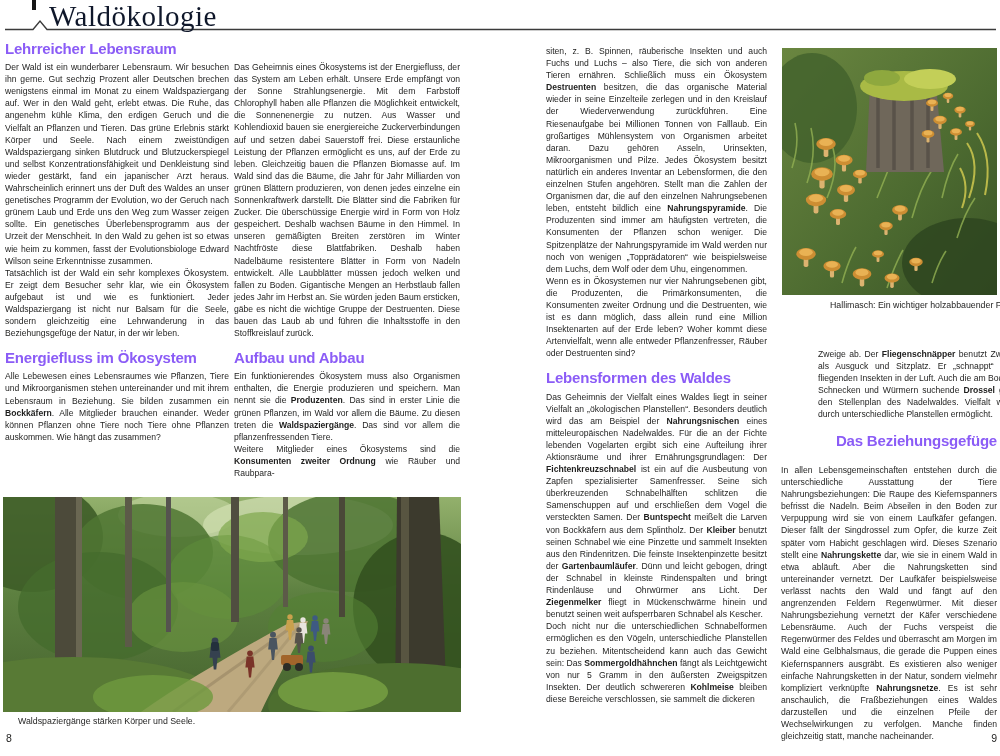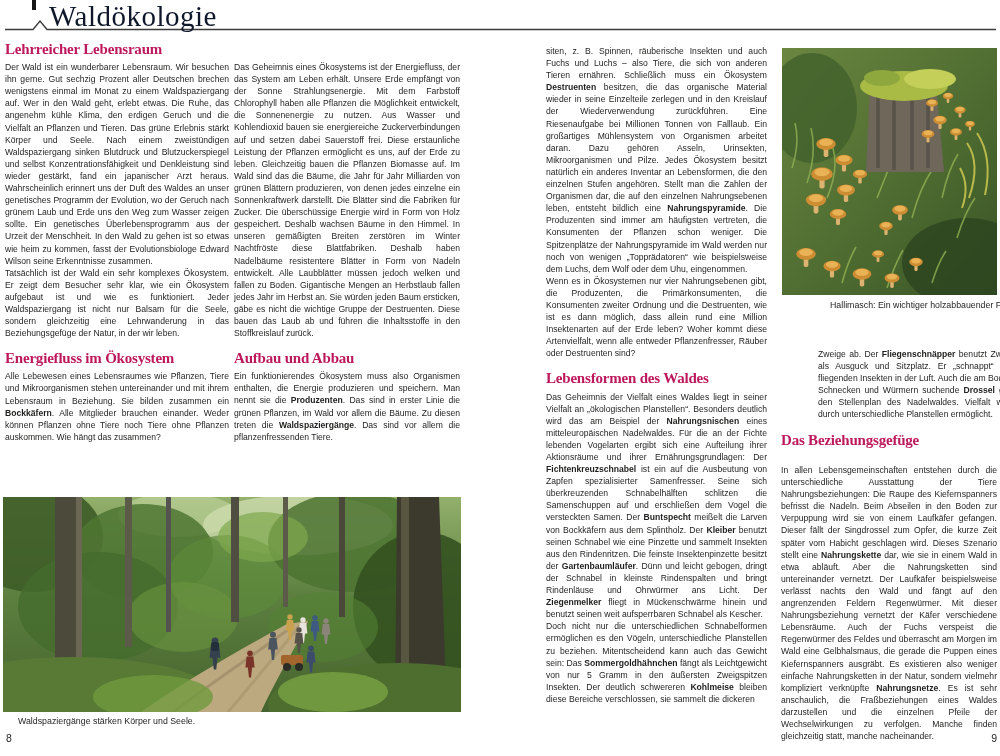--- a/index.html
+++ b/index.html
@@ -10,27 +10,27 @@
   .abs{position:absolute;}
   
   .chapter-title{
     left:49px;top:0px;
     font-family:"Liberation Serif","DejaVu Serif",serif;
     font-size:29px;font-weight:400;letter-spacing:.5px;color:#0f172a;
   }
   .chapter-tick{left:32px;top:0;width:4px;height:10px;background:#161616;}
   .header-rule{left:0;top:0;width:1000px;height:36px;}
   
-  .col{position:absolute;}
+  .col{position:absolute;text-align:right;}
   .body-text{font-size:8.6px;line-height:12.1px;text-align:justify;color:#1e1e1d;}
   .body-text p{margin:0;}
   .body-text .strong{font-weight:700;}
   h2{
-    font-family:Liberation Serif, serif;font-size:15px;font-weight:700;
-    letter-spacing:-.2px;color:#be185d;margin:13px 0 6px 0;
+    font-family:Liberation Sans, sans-serif;font-size:15px;font-weight:700;
+    letter-spacing:-.2px;color:#8b5cf6;margin:13px 0 6px 0;
   }
   h2.first{margin-top:0;}
   .col1{left:5px;top:43px;width:224px;height:452px;overflow:hidden;}
   .col2{left:234px;top:61px;width:226px;height:450px;overflow:hidden;}
   .col3{left:546px;top:45px;width:221px;height:705px;overflow:hidden;}
   .col4-para1{left:781px;top:348px;width:216px;margin-left:37px;}
   .col4-heading{left:781px;top:432px;width:216px;}
   .col4-para2{left:781px;top:464px;width:216px;height:285px;overflow:hidden;}
   
   .forest-photo{left:3px;top:497px;width:458px;height:215px;}
@@ -58,20 +58,21 @@
   <p>Der Wald ist ein wunderbarer Lebensraum. Wir besuchen ihn gerne. Gut sechzig Prozent aller Deutschen brechen wenigstens einmal im Monat zu einem Waldspaziergang auf. Wer in den Wald geht, erlebt etwas. Die Ruhe, das angenehm kühle Klima, den erdigen Geruch und die Vielfalt an Pflanzen und Tieren. Das grüne Erlebnis stärkt Körper und Seele. Nach einem zweistündigen Waldspaziergang sinken Blutdruck und Blutzuckerspiegel und selbst Konzentrationsfähigkeit und Denkleistung sind wieder gestärkt, fand ein japanischer Arzt heraus. Wahrscheinlich erinnert uns der Duft des Waldes an unser genetisches Programm der Evolution, wo der Geruch nach grünem Laub und Erde uns den Weg zum Wasser zeigen sollte. Ein genetisches Überlebensprogramm aus der Urzeit der Menschheit. In den Wald zu gehen ist so etwas wie heim zu kommen, fasst der Evolutionsbiologe Edward Wilson seine Erkenntnisse zusammen.</p>
   <p>Tatsächlich ist der Wald ein sehr komplexes Ökosystem. Er zeigt dem Besucher sehr klar, wie ein Ökosystem aufgebaut ist und wie es funktioniert. Jeder Waldspaziergang ist nicht nur Balsam für die Seele, sondern gleichzeitig eine Lehrwanderung in das Beziehungsgefüge der Natur, in der wir leben.</p>
   <h2>Energiefluss im Ökosystem</h2>
   <p><span>Alle Lebewesen eines Lebensraumes wie Pflanzen, Tiere und Mikroorganismen stehen untereinander und mit ihrem Lebensraum in Beziehung. Sie bilden zusammen ein </span><span class="strong">Bockkäfern</span><span>. Alle Mitglieder brauchen einander. Weder können Pflanzen ohne Tiere noch Tiere ohne Pflanzen auskommen. Wie hängt das zusammen?</span></p>
 </div>
 
 <div class="col col2 body-text">
   <p>Das Geheimnis eines Ökosystems ist der Energiefluss, der das System am Leben erhält. Unsere Erde empfängt von der Sonne Strahlungsenergie. Mit dem Farbstoff Chlorophyll haben alle Pflanzen die Möglichkeit entwickelt, die Sonnenenergie zu nutzen. Aus Wasser und Kohlendioxid bauen sie energiereiche Zuckerverbindungen auf und setzen dabei Sauerstoff frei. Diese erstaunliche Leistung der Pflanzen ermöglicht es uns, auf der Erde zu leben. Gleichzeitig bauen die Pflanzen Biomasse auf. Im Wald sind das die Bäume, die Jahr für Jahr Milliarden von grünen Blättern produzieren, von denen jedes einzelne ein Sonnenkraftwerk darstellt. Die Blätter sind die Fabriken für Zucker. Die überschüssige Energie wird in Form von Holz gespeichert. Deshalb wachsen Bäume in den Himmel. In unseren gemäßigten Breiten zerstören im Winter Nachtfröste diese Blattfabriken. Deshalb haben Nadelbäume resistentere Blätter in Form von Nadeln entwickelt. Alle Laubblätter müssen jedoch welken und fallen zu Boden. Gigantische Mengen an Herbstlaub fallen jedes Jahr im Herbst an. Sie würden jeden Baum ersticken, gäbe es nicht die wichtige Gruppe der Destruenten. Diese bauen das Laub ab und führen die Inhaltsstoffe in den Stoffkreislauf zurück.</p>
   <h2>Aufbau und Abbau</h2>
   <p><span>Ein funktionierendes Ökosystem muss also Organismen enthalten, die Energie produzieren und speichern. Man nennt sie die </span><span class="strong">Produzenten</span><span>. Das sind in erster Linie die grünen Pflanzen, im Wald vor allem die Bäume. Zu diesen treten die </span><span class="strong">Waldspaziergänge</span><span>. Das sind vor allem die pflanzenfressenden Tiere.</span></p>
+  <p><span>Weitere Mitglieder eines Ökosystems sind die </span><span class="strong">Konsumenten zweiter Ordnung</span><span> wie Räuber und Raubpara-</span></p>
 </div>
 
 <svg class="abs forest-photo" role="img" width="458" height="215" viewBox="0 0 458 215" preserveAspectRatio="none" aria-label="Waldweg mit einer Gruppe von Spaziergängern">
   <defs>
     <linearGradient id="fgBg" x1="0" y1="0" x2="0" y2="1">
       <stop offset="0" stop-color="#93b06c"></stop>
         <stop offset=".45" stop-color="#5d8040"></stop>
         <stop offset="1" stop-color="#45632e"></stop>
     </linearGradient>
     <g id="person">

